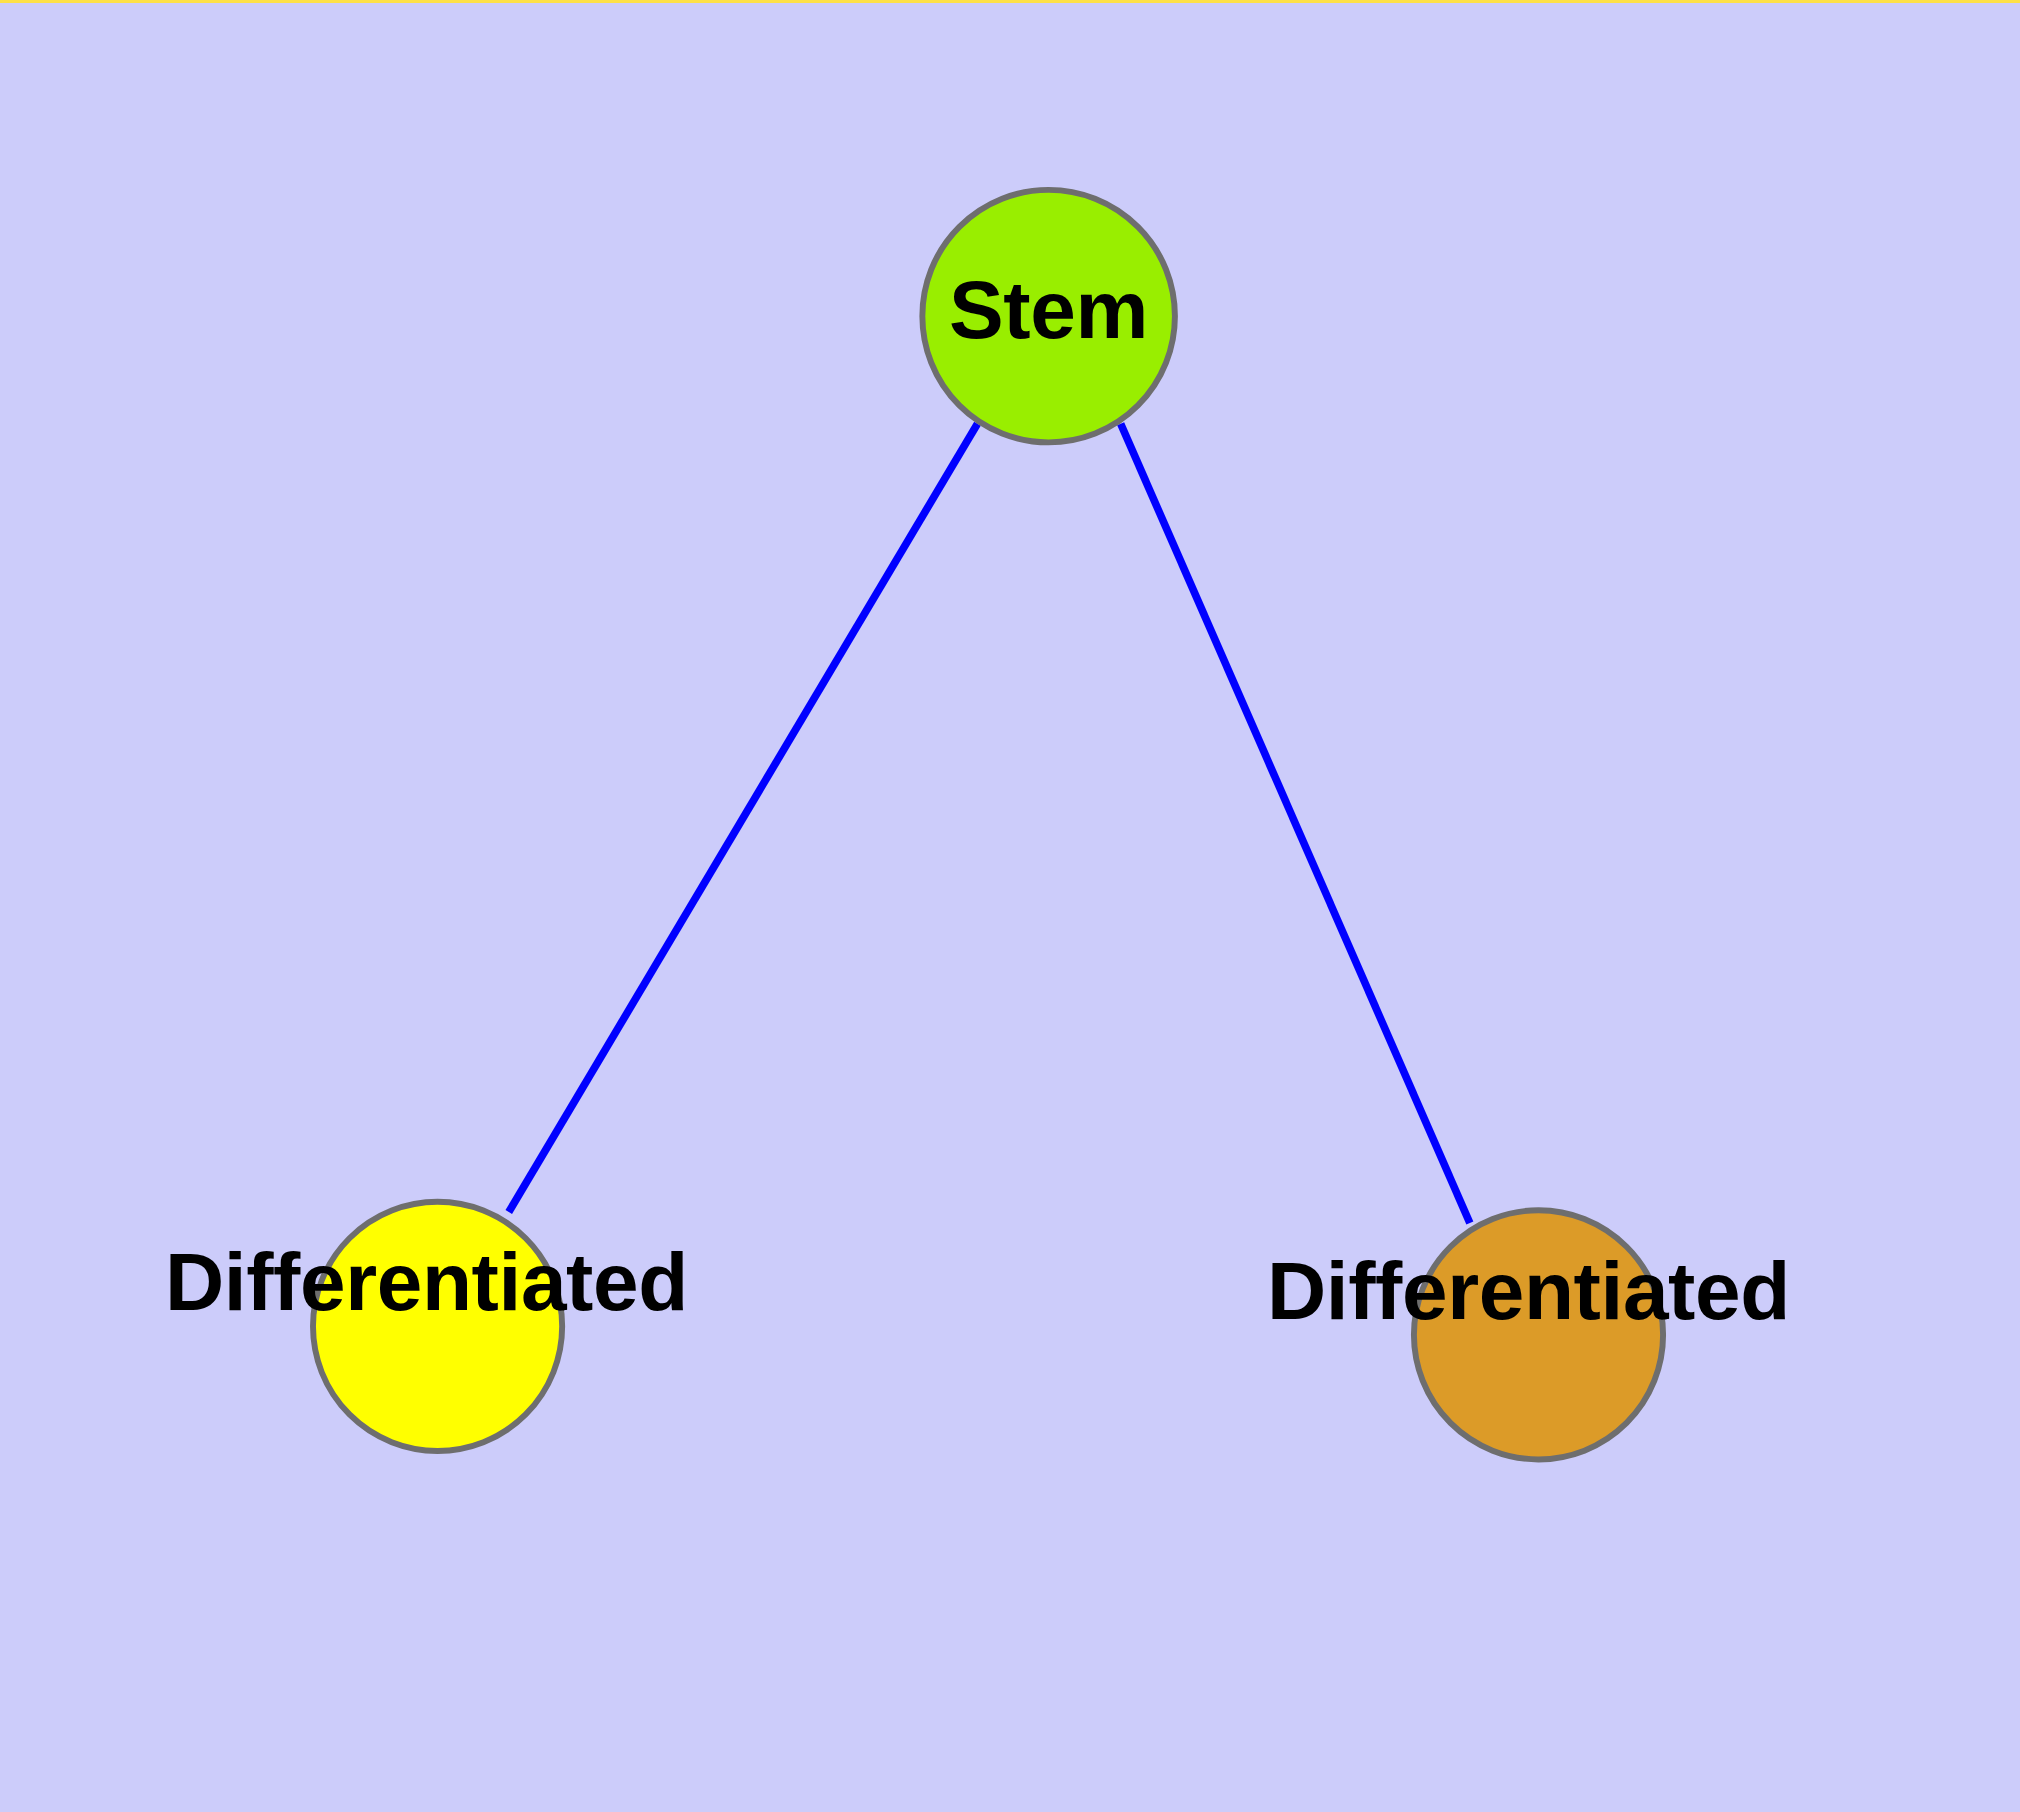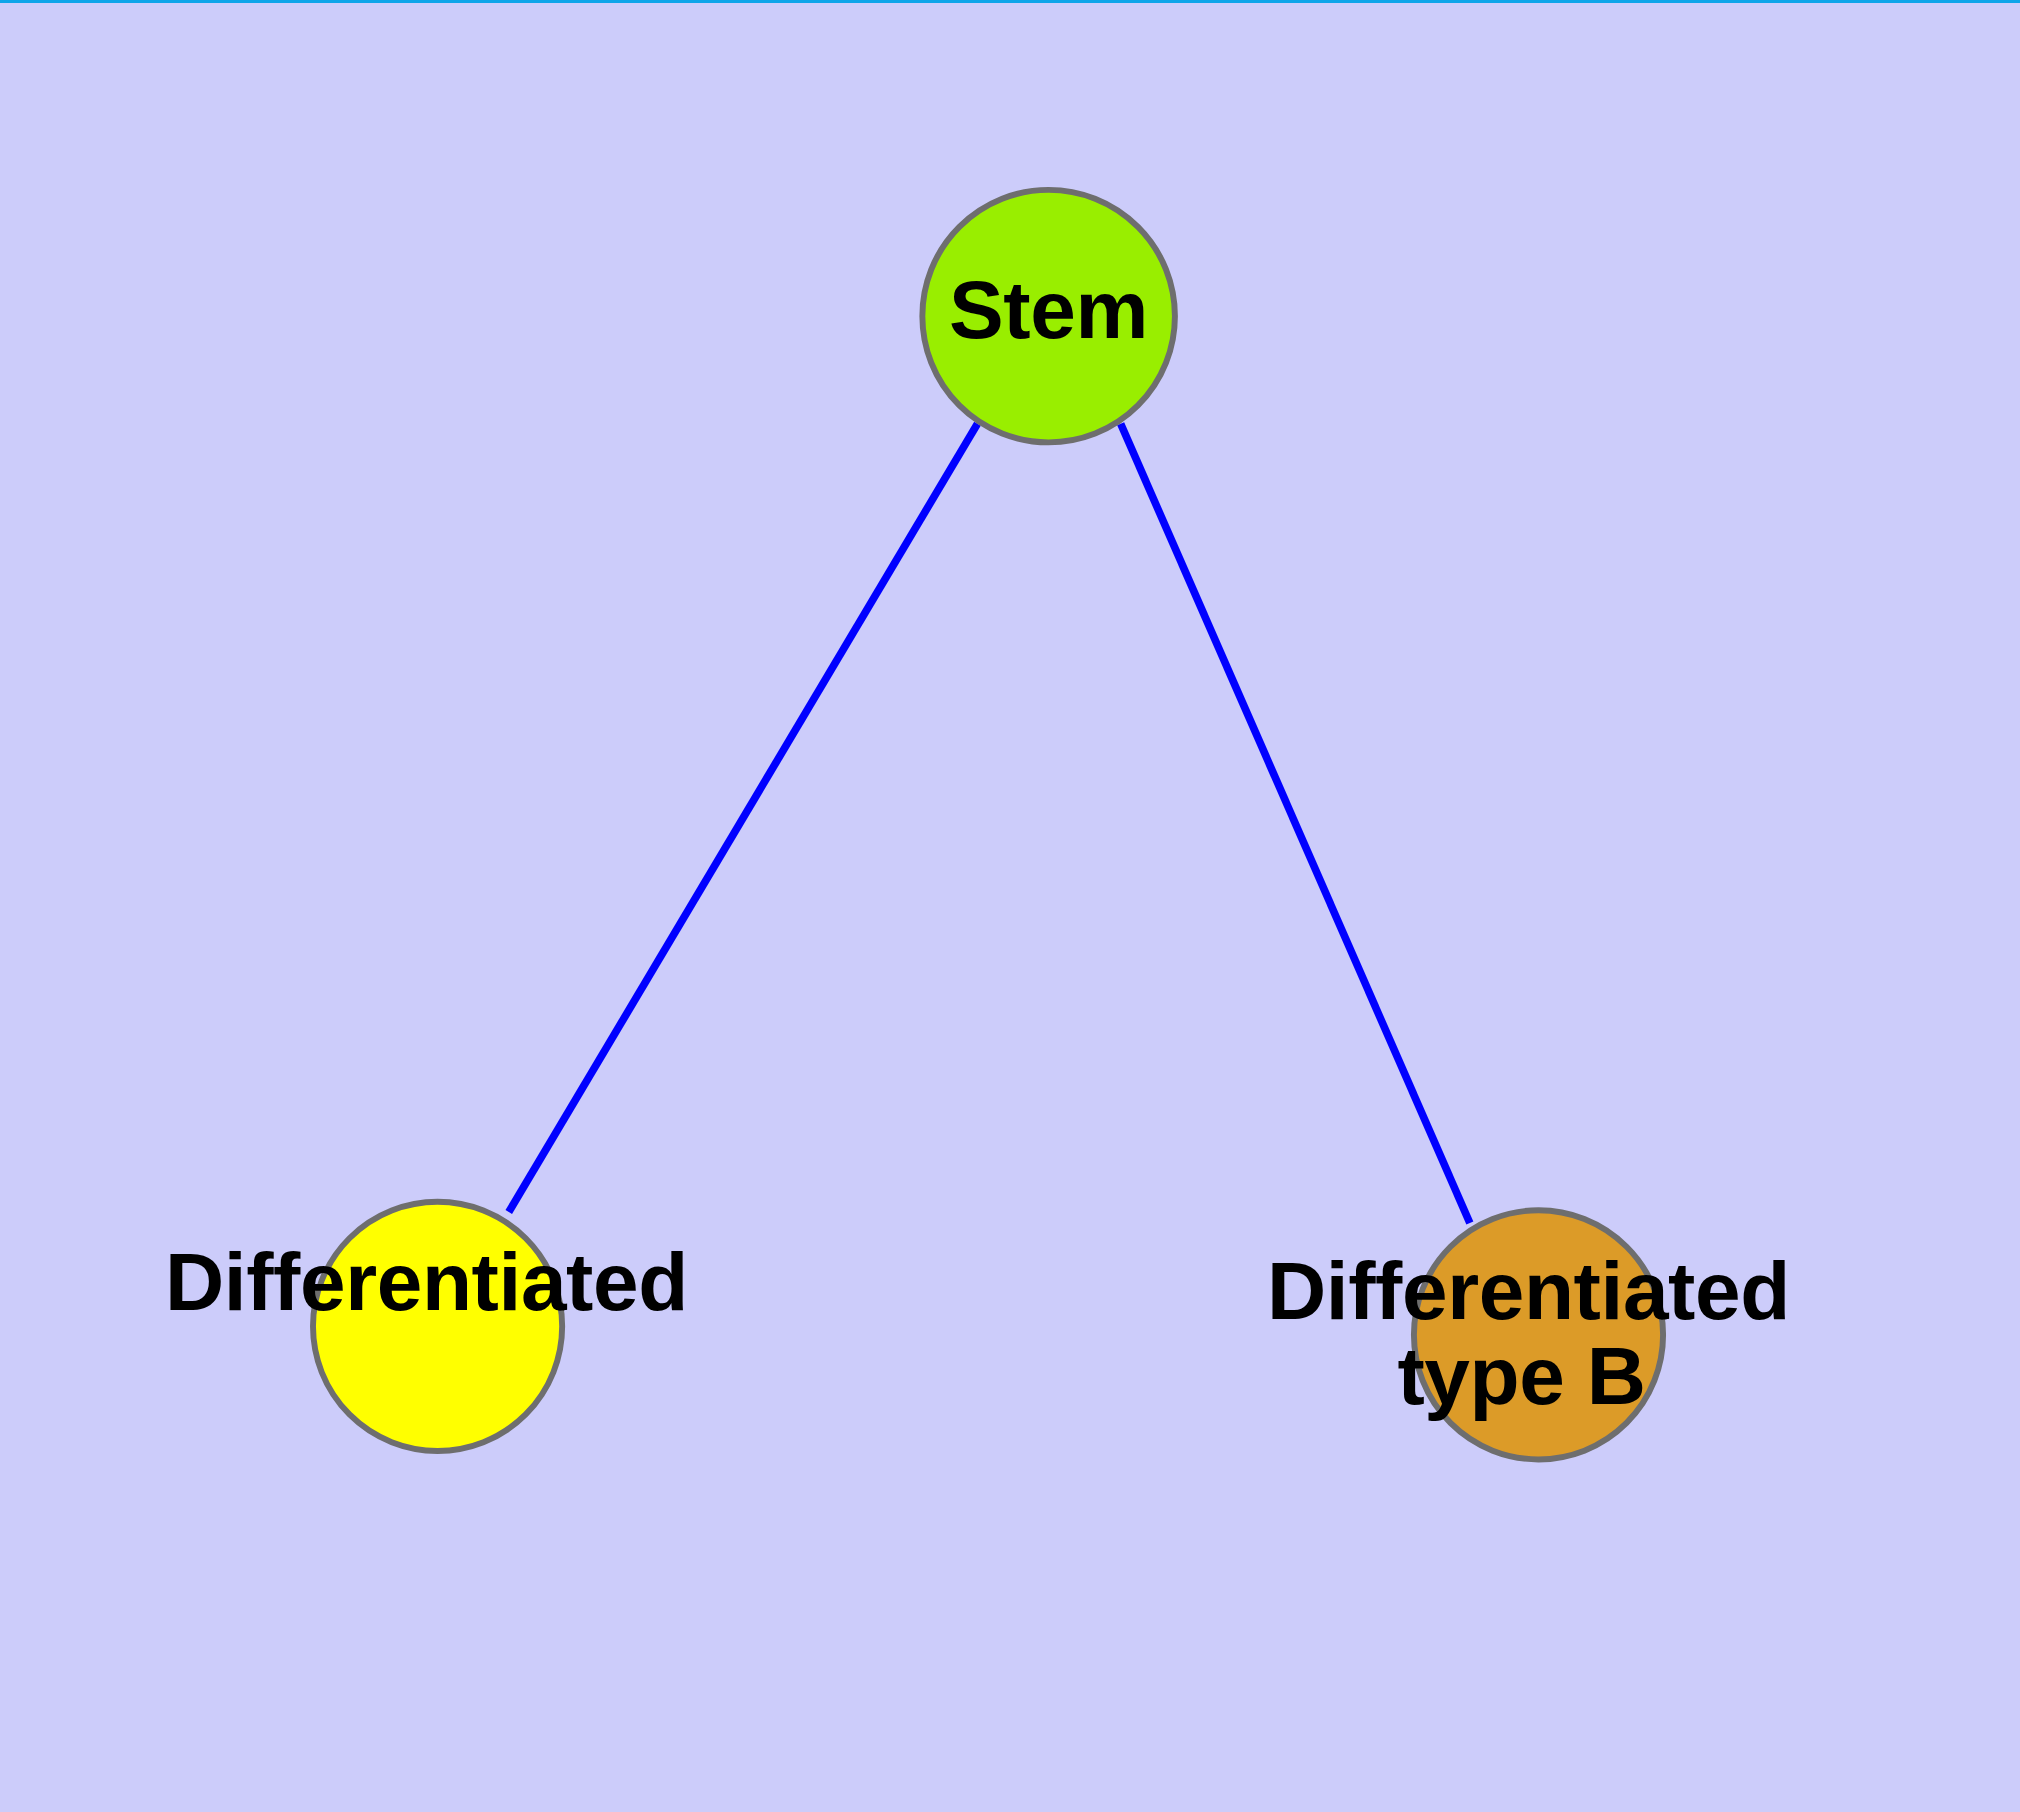--- a/index.html
+++ b/index.html
@@ -6,21 +6,21 @@
   html, body {
     margin: 0;
     padding: 0;
     background: #ffffff;
   }
   #canvas {
     position: relative;
     width: 2021px;
     height: 1812px;
     overflow: hidden;
-    background: #0ea5e9;
+    background: #fde047;
     font-family: "Liberation Sans", "DejaVu Sans", sans-serif;
   }
   #plot-area {
     position: absolute;
     left: 0;
     top: 3.4px;
     width: 2021px;
     height: 1809px;
     background: #ccccfa;
   }
@@ -84,17 +84,16 @@
   <div class="node-label" id="label-stem">
     <div>Stem</div>
   </div>
 
   <div class="node-label" id="label-diff-a">
     <div>Differentiated</div>
   </div>
 
   <div class="node-label" id="label-diff-b">
     <div>Differentiated</div>
-    <div>type B</div>
   </div>
 
 </div>
 
 
 </body></html>

